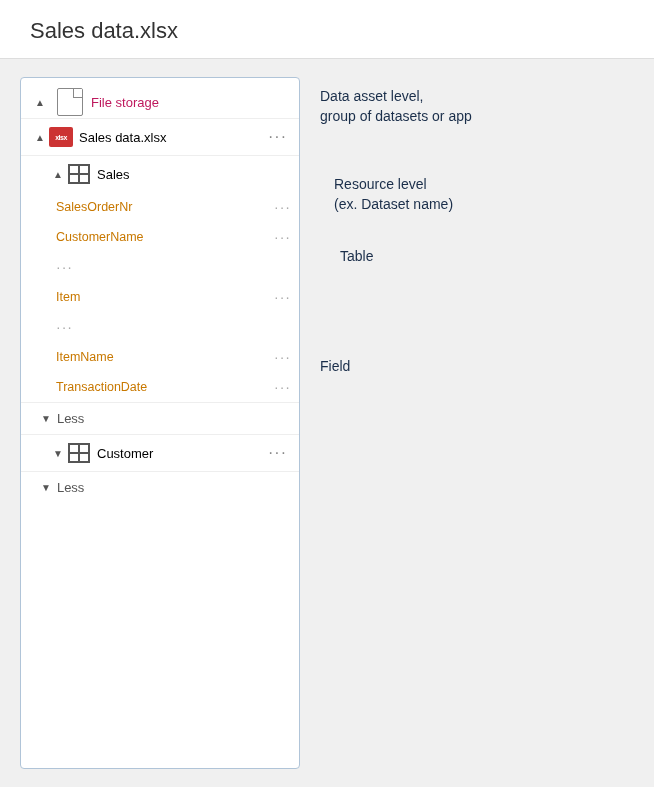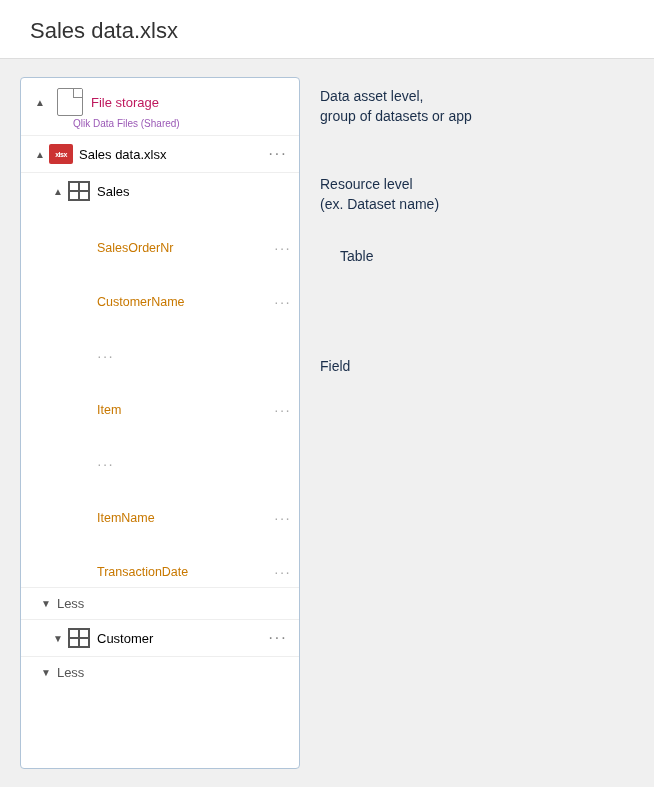--- a/index.html
+++ b/index.html
@@ -171,22 +171,21 @@
       flex-shrink: 0;
     }
     .table-icon-cell {
       border: 0.5px solid #555;
     }
 
     
     .field-row {
       display: flex;
       align-items: center;
-      padding: 7px 8px 7px 76px;
-      margin-top: 24px;
+      padding: 7px 8px 7px 35px;
     }
 
     .field-name {
       font-size: 12.5px;
       color: #c87800;
       flex: 1;
     }
 
     .field-menu {
       font-size: 14px;
@@ -233,21 +232,20 @@
   <div class="left-panel">
 
     <div class="section-divider">
       <div class="file-storage-row">
         <span class="chevron">▲</span>
         <div class="file-icon"></div>
         <div>
           <div class="fs-name">File storage</div>
         </div>
       </div>
-      <div class="fs-sub">Qlik Data Files (Shared)</div>
     </div>
 
     <div class="section-divider">
       <div class="tree-row indent-1">
         <span class="chevron">▲</span>
         <div class="row-icon">
           <div class="xlsx-icon">xlsx</div>
         </div>
         <span class="row-label">Sales data.xlsx</span>
         <span class="row-menu">···</span>
@@ -341,21 +339,21 @@
           <polygon points="0 0, 8 3, 0 6" fill="#1a2e4a"></polygon>
         </marker>
       </defs>
     </svg>
 
     <div class="annotation" style="top:10px; left:10px;">
       <span>Data asset level,</span><br>
       <span>group of datasets or app</span>
     </div>
 
-    <div class="annotation" style="top:98px; left:10px;">
+    <div class="annotation" style="top:98px; left:24px;">
       <span>Resource level</span><br>
       <span>(ex. Dataset name)</span>
     </div>
 
     <div class="annotation" style="top:170px; left:30px;">
       <span>Table</span>
     </div>
 
     <div class="annotation" style="top:248px; left:10px;margin-top:32px;">
       <span>Field</span>

